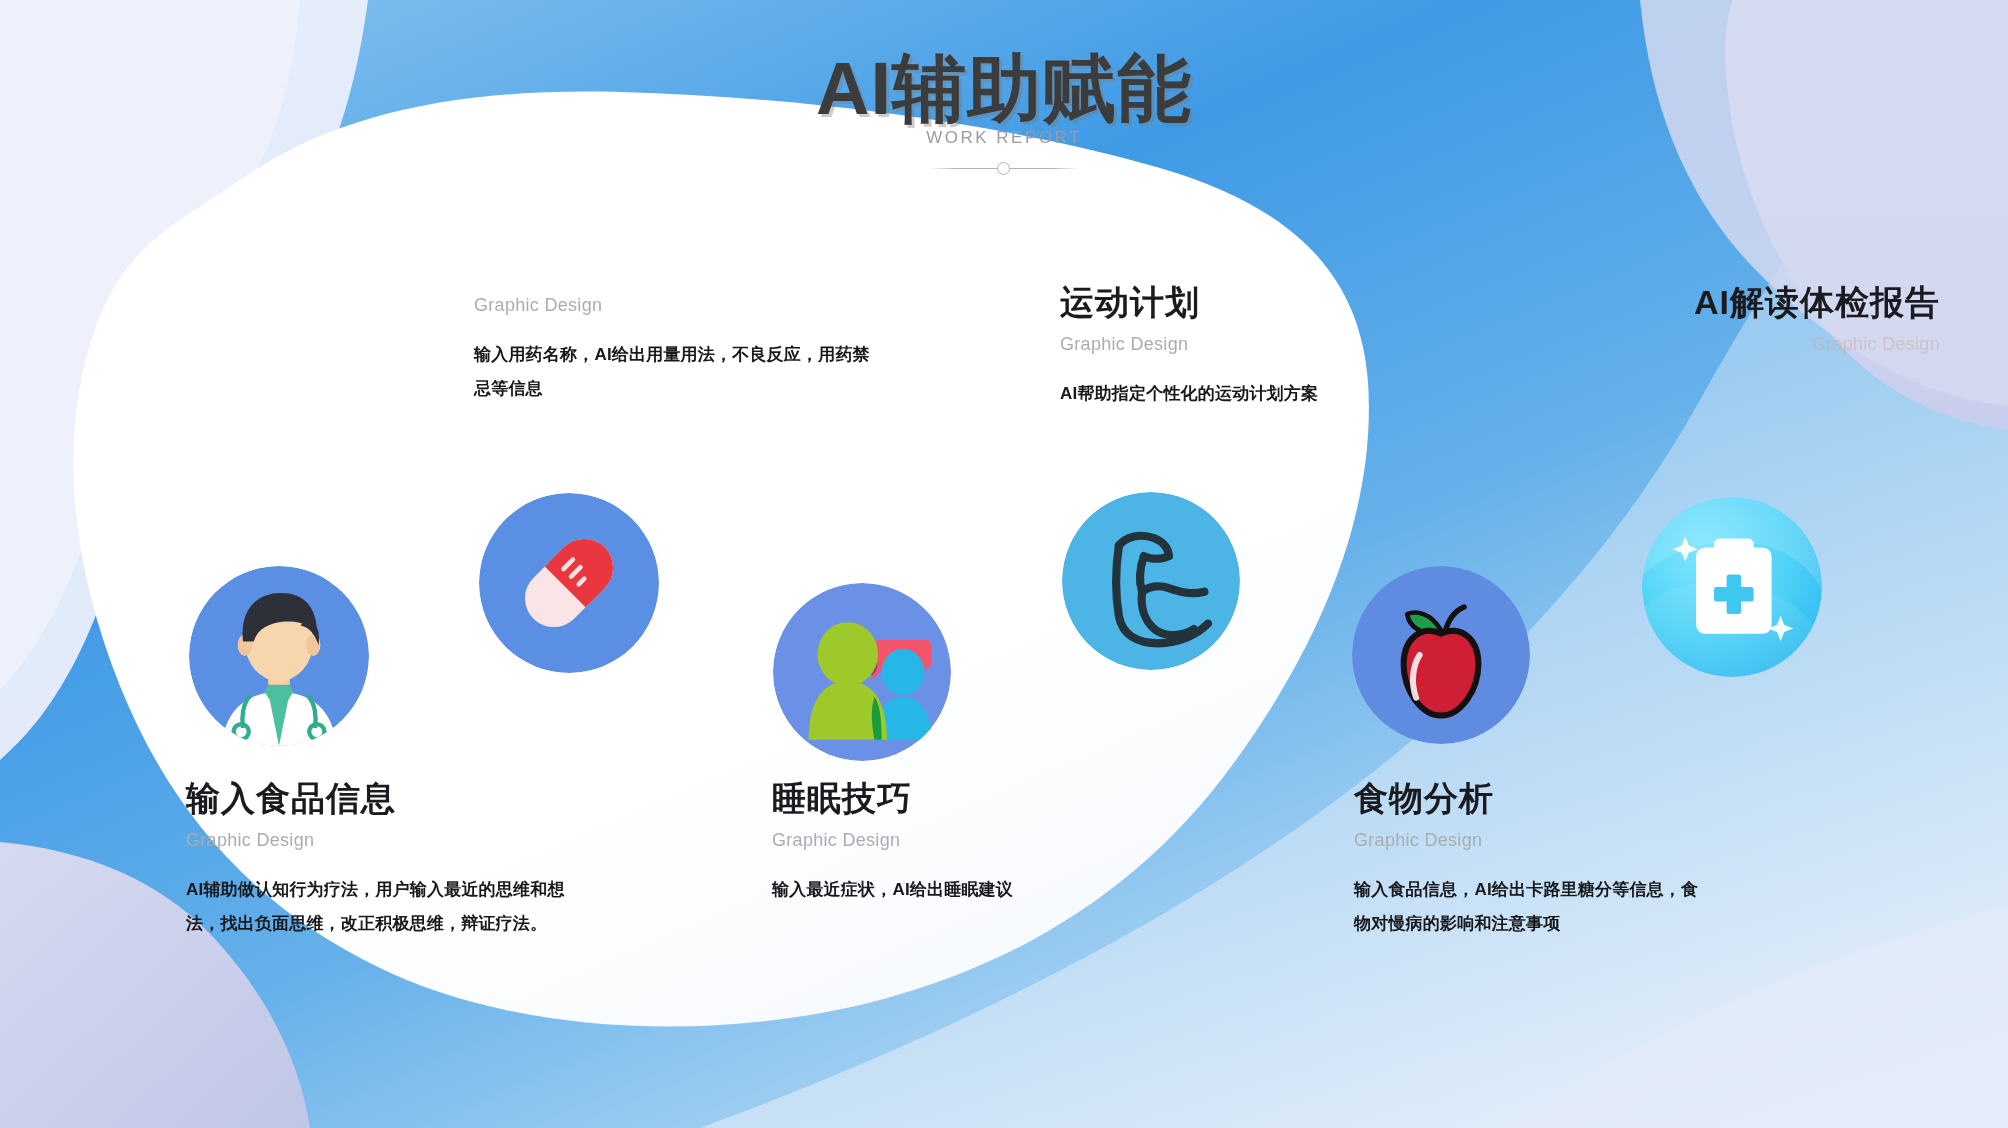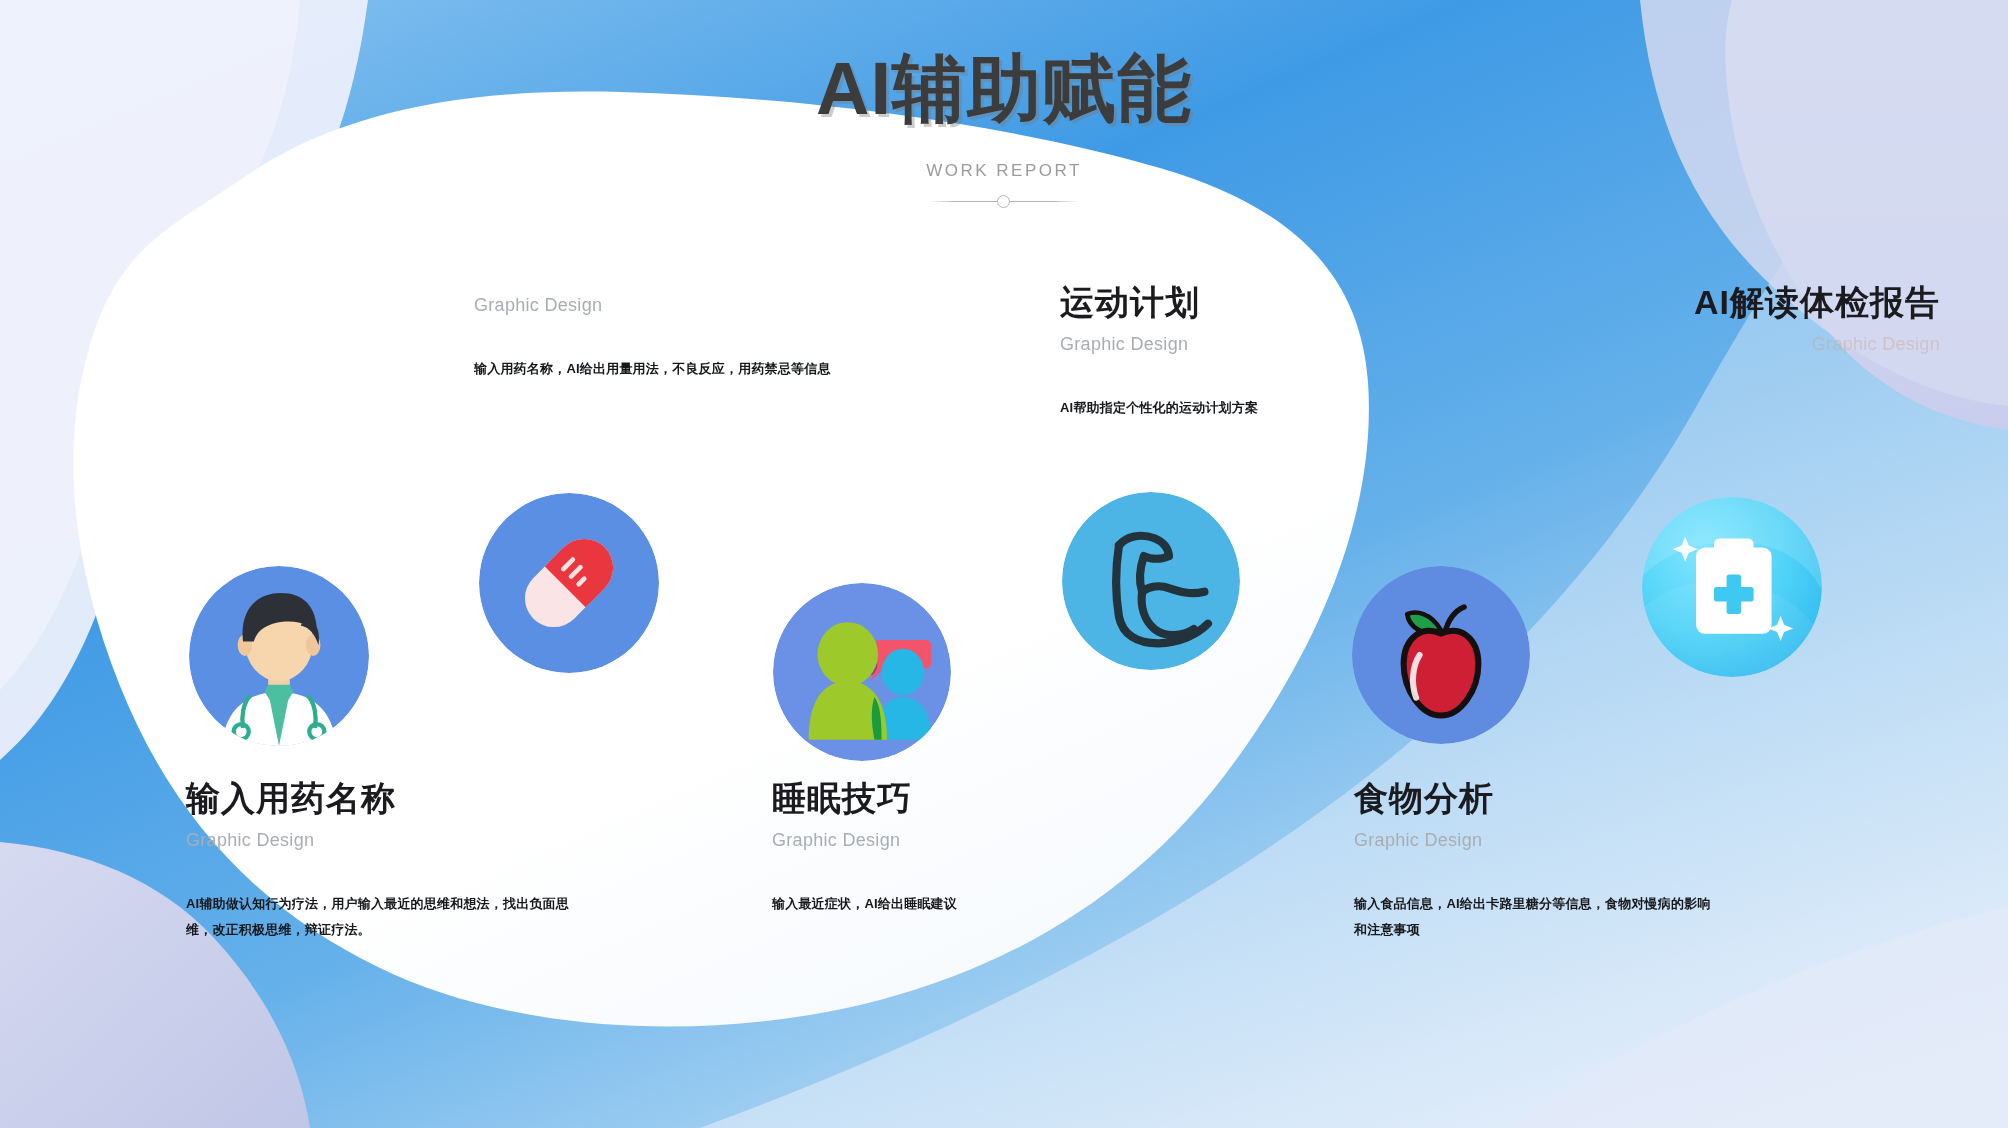--- a/index.html
+++ b/index.html
@@ -18,21 +18,21 @@
   #slide { position:absolute; inset:0; z-index:5; }
 
   
   .header { position:absolute; left:0; right:0; top:50px; text-align:center; }
   .title {
     font-size:74px; font-weight:bold; color:#3c3c3c;
     letter-spacing:1px; line-height:1.05;
     text-shadow: 3px 3px 0 rgba(120,120,120,.38);
   }
   .subtitle {
-    margin-top:33px; font-size:17px; letter-spacing:2.5px;
+    margin-top:0; font-size:17px; letter-spacing:2.5px;
     color:#9b9b9b; font-weight:400;
   }
   .divider {
     margin:14px auto 0; width:150px; height:14px; position:relative;
   }
   .divider .line {
     position:absolute; top:6px; left:0; width:150px; height:1.5px;
     background:linear-gradient(90deg,rgba(160,160,160,0) 0%,#b4b4b4 18%,#b4b4b4 82%,rgba(160,160,160,0) 100%);
   }
   .divider .dot {
@@ -44,21 +44,21 @@
   .item { position:absolute; }
   .item .h {
     font-size:34px; font-weight:bold; color:#1b1b1f; letter-spacing:1px;
     white-space:nowrap; line-height:1.15;
   }
   .item .sub {
     font-size:18px; color:#a9adb2; margin-top:12px; letter-spacing:.3px;
   }
   .item .sub.faint { color:#c9a98d; opacity:.45; }
   .item .desc {
-    margin-top:40px; font-size:13px; color:#16181c; line-height:2.0;
+    margin-top:22px; font-size:17px; color:#16181c; line-height:2.0;
     font-weight:bold; letter-spacing:.2px;
   }
 
   
   .icon { position:absolute; border-radius:50%; overflow:hidden; }
   .icon svg { display:block; width:100%; height:100%; }
 
   
   #it-med   { left:474px; top:283px; width:400px; }
   #it-sport { left:1060px; top:283px; width:340px; }
@@ -243,21 +243,21 @@
     <div class="sub">Graphic Design</div>
     <div class="desc">AI帮助指定个性化的运动计划方案</div>
   </div>
 
   <div class="item" id="it-rep">
     <div class="h">AI解读体检报告</div>
     <div class="sub faint">Graphic Design</div>
   </div>
 
   <div class="item" id="it-cbt">
-    <div class="h">输入用药名称</div>
+    <div class="h">输入食品信息</div>
     <div class="sub">Graphic Design</div>
     <div class="desc">AI辅助做认知行为疗法，用户输入最近的思维和想法，找出负面思维，改正积极思维，辩证疗法。</div>
   </div>
 
   <div class="item" id="it-sleep">
     <div class="h">睡眠技巧</div>
     <div class="sub">Graphic Design</div>
     <div class="desc">输入最近症状，AI给出睡眠建议</div>
   </div>
 

